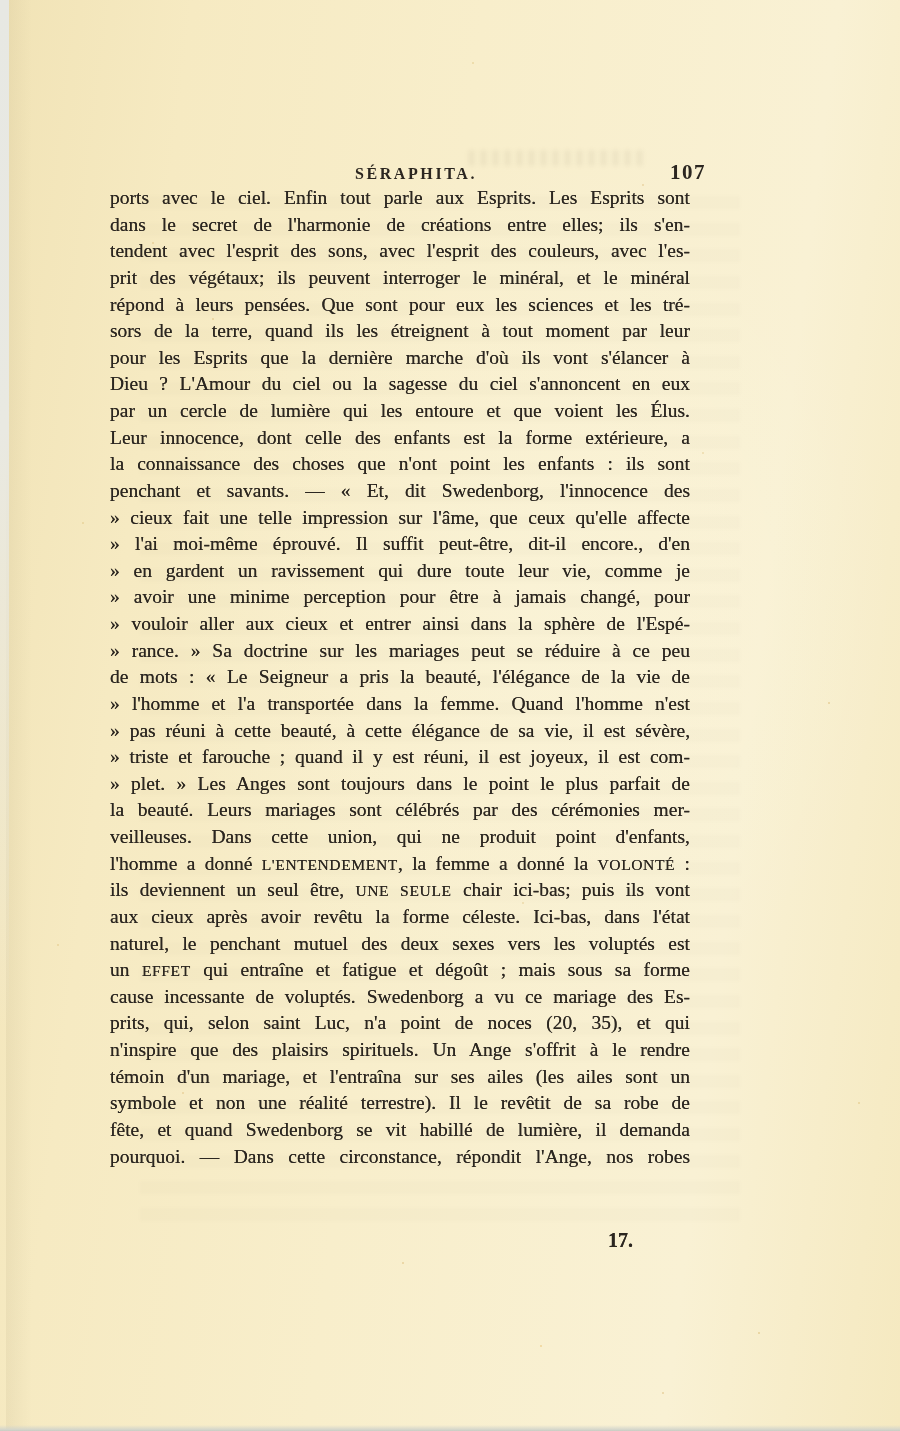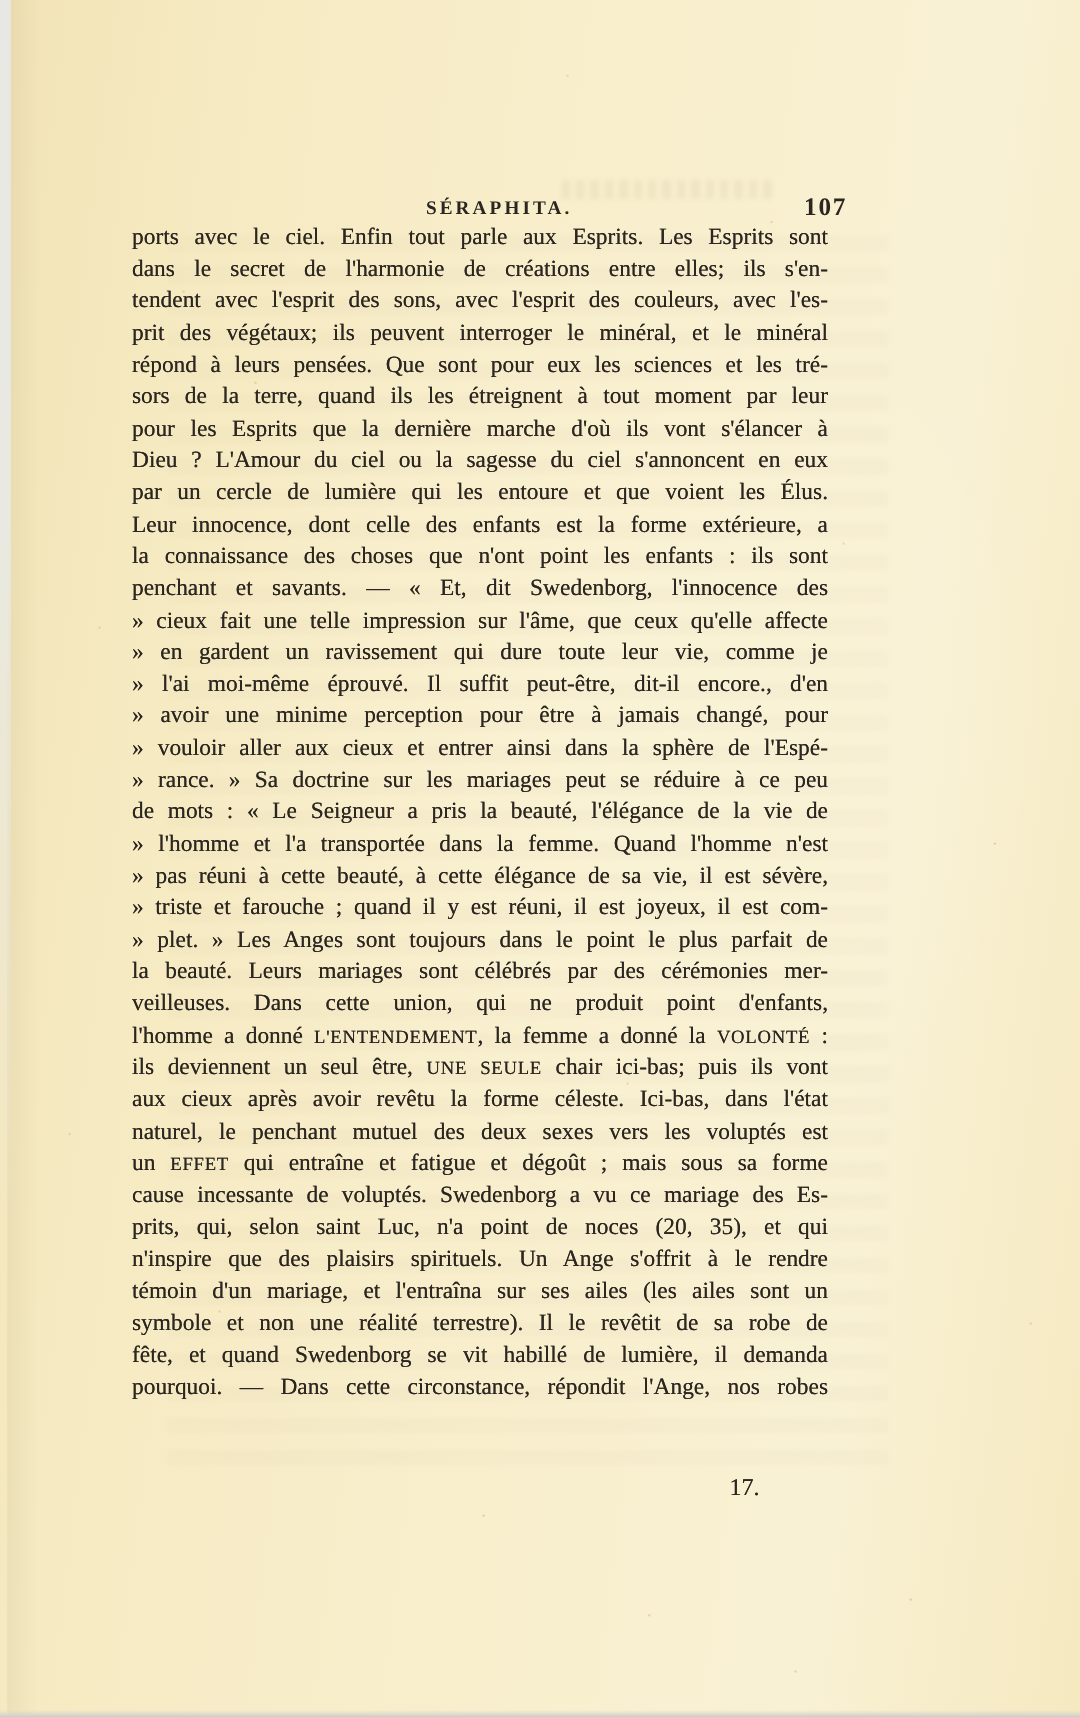--- a/index.html
+++ b/index.html
@@ -83,21 +83,21 @@
   .line{
     height:26.63px;line-height:26.63px;white-space:nowrap;
     text-align:justify;text-align-last:justify;-moz-text-align-last:justify;
     text-justify:inter-word;
   }
   .line span{white-space:normal;}
   .sc{font-size:.8em;letter-spacing:.6px;}
   .it{font-style:italic;}
   .signature{
     position:absolute;left:608px;top:1229px;
-    font-size:20px;font-weight:normal;color:var(--ink);
+    font-size:20px;font-weight:bold;color:var(--ink);
     text-shadow:0 0 .45px rgba(43,38,32,.85);
   }
 </style>
 </head>
 <body>
 
 <div class="paper"></div>
 <div class="speckles"></div>
 <div class="left-fold-shadow"></div>
 <div class="scan-edge-left"></div>
@@ -117,22 +117,22 @@
     <div class="line"><span>prit des végétaux; ils peuvent interroger le minéral, et le minéral</span></div>
     <div class="line"><span>répond à leurs pensées. Que sont pour eux les sciences et les tré-</span></div>
     <div class="line"><span>sors de la terre, quand ils les étreignent à tout moment par leur</span></div>
     <div class="line"><span>pour les Esprits que la dernière marche d'où ils vont s'élancer à</span></div>
     <div class="line"><span>Dieu ? L'Amour du ciel ou la sagesse du ciel s'annoncent en eux</span></div>
     <div class="line"><span>par un cercle de lumière qui les entoure et que voient les Élus.</span></div>
     <div class="line"><span>Leur innocence, dont celle des enfants est la forme extérieure, a</span></div>
     <div class="line"><span>la connaissance des choses que n'ont point les enfants : ils sont</span></div>
     <div class="line"><span>penchant et savants. — « Et, dit Swedenborg, l'innocence des</span></div>
     <div class="line"><span>» cieux fait une telle impression sur l'âme, que ceux qu'elle affecte</span></div>
+    <div class="line"><span>» l'ai moi-même éprouvé. Il suffit peut-être, dit-il encore., d'en</span></div>
     <div class="line"><span>» en gardent un ravissement qui dure toute leur vie, comme je</span></div>
-    <div class="line"><span>» l'ai moi-même éprouvé. Il suffit peut-être, dit-il encore., d'en</span></div>
     <div class="line"><span>» avoir une minime perception pour être à jamais changé, pour</span></div>
     <div class="line"><span>» vouloir aller aux cieux et entrer ainsi dans la sphère de l'Espé-</span></div>
     <div class="line"><span>» rance. » Sa doctrine sur les mariages peut se réduire à ce peu</span></div>
     <div class="line"><span>de mots : « Le Seigneur a pris la beauté, l'élégance de la vie de</span></div>
     <div class="line"><span>» l'homme et l'a transportée dans la femme. Quand l'homme n'est</span></div>
     <div class="line"><span>» pas réuni à cette beauté, à cette élégance de sa vie, il est sévère,</span></div>
     <div class="line"><span>» triste et farouche ; quand il y est réuni, il est joyeux, il est com-</span></div>
     <div class="line"><span>» plet. » Les Anges sont toujours dans le point le plus parfait de</span></div>
     <div class="line"><span>la beauté. Leurs mariages sont célébrés par des cérémonies mer-</span></div>
     <div class="line"><span>veilleuses. Dans cette union, qui ne produit point d'enfants,</span></div>

